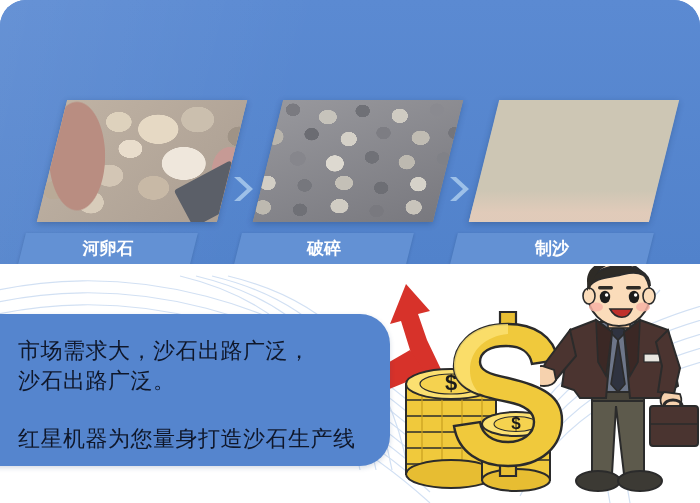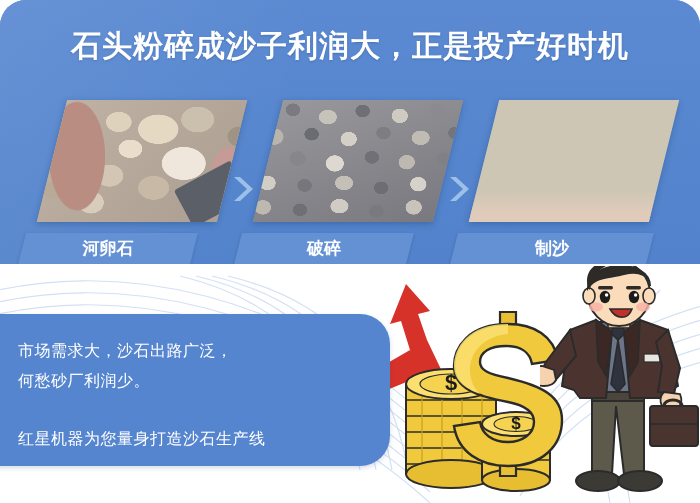--- a/index.html
+++ b/index.html
@@ -237,22 +237,22 @@
     border-radius: 0 30px 30px 0;
     box-shadow: 0 2px 5px rgba(30,60,110,0.18);
   }
   .quote-body {
     position: absolute;
     left: 36px;
     top: 22px;
     right: 16px;
   }
   .quote-line {
-    color: #ffffff;
-    font-size: 16px;
+    color: #0f172a;
+    font-size: 22px;
     line-height: 30px;
     letter-spacing: 0.5px;
     white-space: nowrap;
   }
   .quote-line.gap { margin-top: 28px; }
 
   
   .growth-arrow {
     position: absolute;
     left: 352px;
@@ -304,21 +304,20 @@
       <path d="M740 338 C 640 360, 560 402, 520 482"></path>
       <path d="M740 352 C 640 374, 560 416, 520 496"></path>
       <path d="M640 290 C 600 330, 590 400, 610 503"></path>
       <path d="M660 290 C 620 330, 610 400, 630 503"></path>
     </g>
   </svg>
 
   <div class="banner">
     <div class="banner-sheen"></div>
 
-    <div class="headline">石头粉碎成沙子利润大，正是投产好时机</div>
 
     <div class="tile tile-1">
       <div class="tile-inner tex-pebble"></div>
     </div>
     <div class="tile tile-2">
       <div class="tile-inner tex-gravel"></div>
     </div>
     <div class="tile tile-3">
       <div class="tile-inner tex-sand"></div>
     </div>
@@ -458,18 +457,18 @@
 
     <ellipse cx="56" cy="41" rx="7" ry="4.6" fill="#f7b3a4" opacity="0.85"></ellipse>
     <ellipse cx="103" cy="41" rx="7" ry="4.6" fill="#f7b3a4" opacity="0.85"></ellipse>
 
     <path d="M70 43 C 76 54, 88 54, 92 43 Z" fill="#c0312b" stroke="#2b2b2b" stroke-width="1.6"></path>
   </svg>
 
   <div class="quote-card">
     <div class="quote-body">
       <div class="quote-line">市场需求大，沙石出路广泛，</div>
-      <div class="quote-line">何愁砂厂利润少。</div>
+      <div class="quote-line">沙石出路广泛。</div>
       <div class="quote-line gap">红星机器为您量身打造沙石生产线</div>
     </div>
   </div>
 
 </div>
 
 </body></html>

